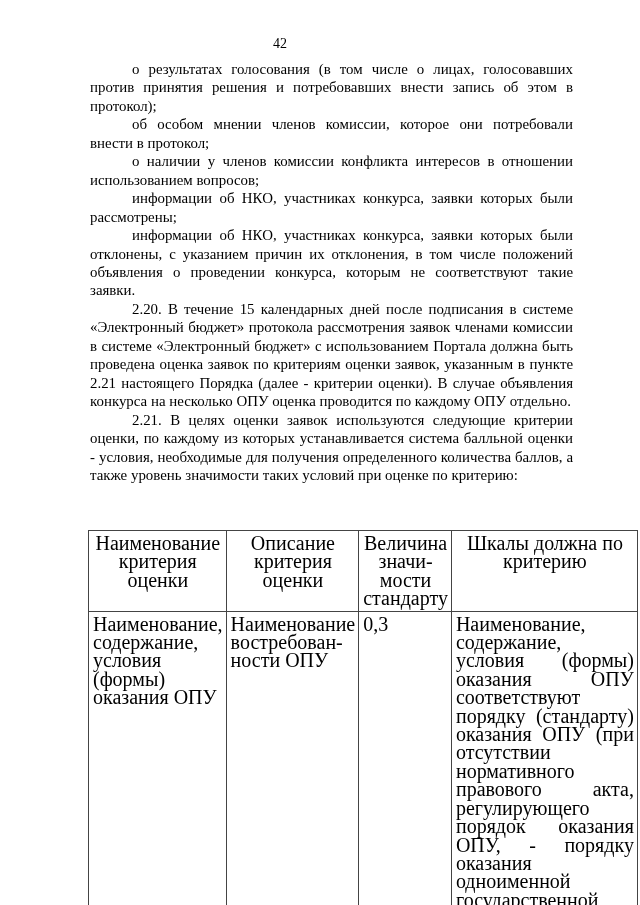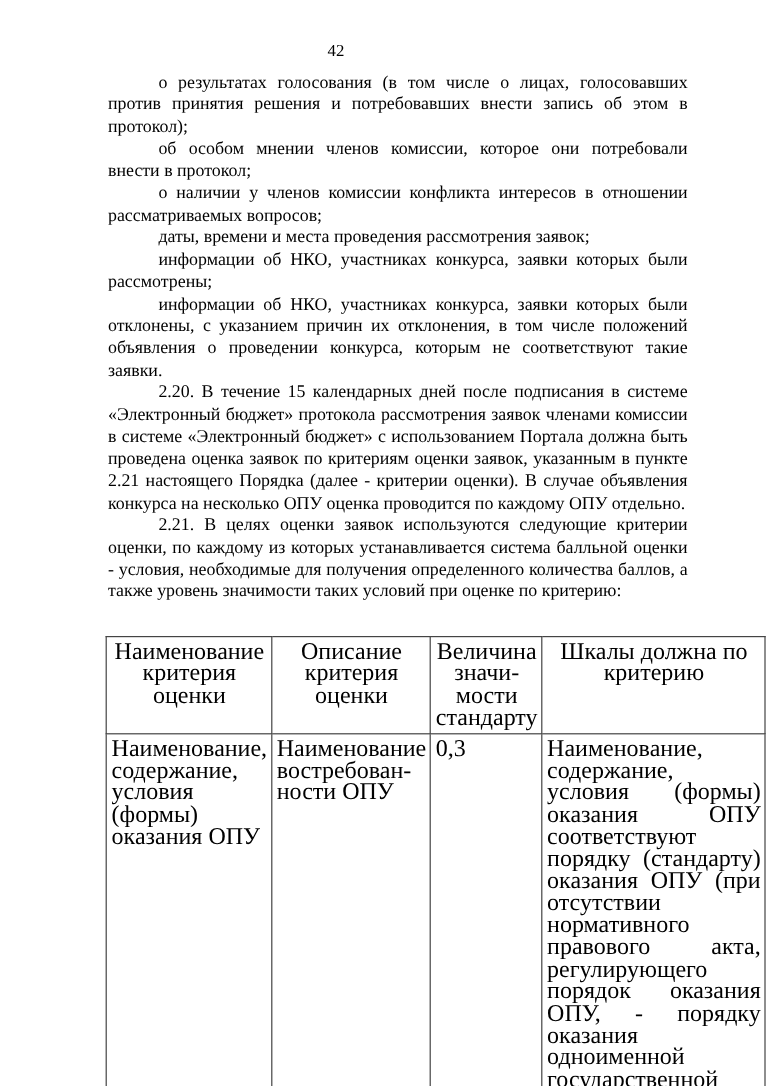--- a/index.html
+++ b/index.html
@@ -17,22 +17,21 @@
   .just { text-align: justify; text-align-last: auto; }
 </style>
 </head>
 <body>
 
 <div class="page-number">42</div>
 
 <div class="body-text">
   <p class="para">о результатах голосования (в том числе о лицах, голосовавших против принятия решения и потребовавших внести запись об этом в протокол);</p>
   <p class="para">об особом мнении членов комиссии, которое они потребовали внести в протокол;</p>
-  <p class="para">о наличии у членов комиссии конфликта интересов в отношении рассматриваемых вопросов;</p>
-  <p class="para">даты, времени и места проведения рассмотрения заявок;</p>
+  <p class="para">о наличии у членов комиссии конфликта интересов в отношении использованием вопросов;</p>
   <p class="para">информации об НКО, участниках конкурса, заявки которых были рассмотрены;</p>
   <p class="para">информации об НКО, участниках конкурса, заявки которых были отклонены, с указанием причин их отклонения, в том числе положений объявления о проведении конкурса, которым не соответствуют такие заявки.</p>
   <p class="para">2.20. В течение 15 календарных дней после подписания в системе «Электронный бюджет» протокола рассмотрения заявок членами комиссии в системе «Электронный бюджет» с использованием Портала должна быть проведена оценка заявок по критериям оценки заявок, указанным в пункте 2.21 настоящего Порядка (далее - критерии оценки). В случае объявления конкурса на несколько ОПУ оценка проводится по каждому ОПУ отдельно.</p>
   <p class="para">2.21. В целях оценки заявок используются следующие критерии оценки, по каждому из которых устанавливается система балльной оценки - условия, необходимые для получения определенного количества баллов, а также уровень значимости таких условий при оценке по критерию:</p>
 </div>
 
 <table class="criteria">
   <tbody>
       <tr>
     <th class="c1">Наименование критерия оценки</th>

